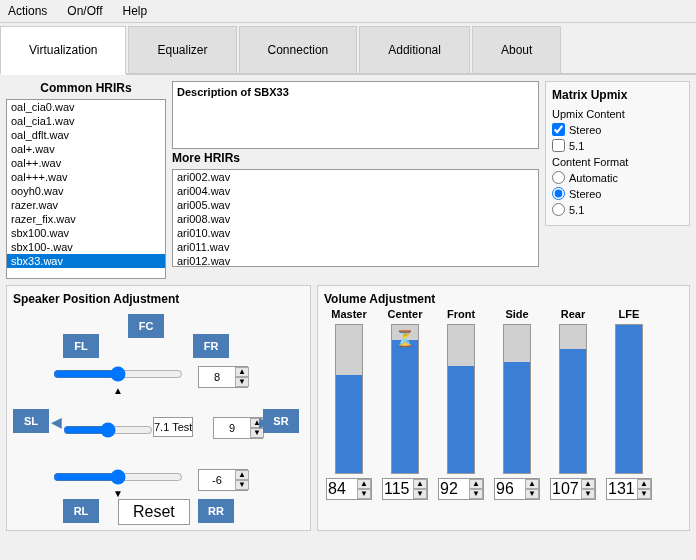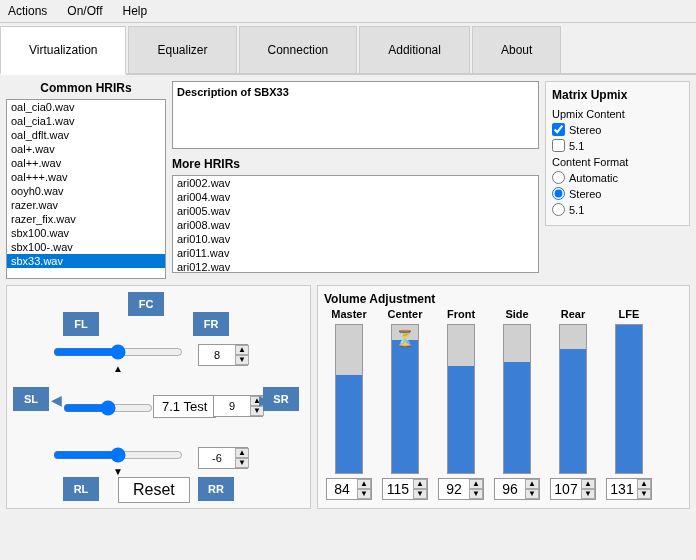--- a/index.html
+++ b/index.html
@@ -71,21 +71,21 @@
       white-space: nowrap;
     }
     .listbox-item.selected {
       background: #0078d7;
       color: white;
     }
     .middle-panel {
       flex: 1;
       display: flex;
       flex-direction: column;
-      gap: 8px;
+      gap: 2px;
     }
     .desc-box {
       border: 1px solid #999;
       background: white;
       padding: 4px;
       font-size: 11px;
       height: 68px;
     }
     .desc-title { font-weight: bold; margin-bottom: 4px; }
     .more-hrirs {
@@ -169,23 +169,23 @@
       align-items: center;
       justify-content: center;
       cursor: pointer;
       background: #e8e8e8;
       border: 1px solid #aaa;
       line-height: 1;
     }
     .test-btn {
       background: white;
       border: 1px solid #999;
-      padding: 3px 8px;
-      cursor: pointer;
-      font-size: 13px;
+      padding: 3px 0;
+      cursor: pointer;
+      font-size: 11px;
     }
     .reset-btn {
       background: white;
       border: 1px solid #999;
       padding: 3px 14px;
       cursor: pointer;
       font-size: 16px;
     }
     .volume-panel {
       flex: 1;
@@ -237,22 +237,21 @@
     .vol-spinbox {
       display: flex;
       align-items: center;
       border: 1px solid #999;
       background: white;
       width: 46px;
     }
     .vol-spinbox input {
       width: 30px;
       border: none;
-      text-align: center;
-      font-size: 14px;
+      font-size: 16px;
       outline: none;
       padding: 1px;
     }
   </style>
 </head>
 <body>
 
 <div class="menu-bar">
   <span class="menu-item">Actions</span>
   <span class="menu-item">On/Off</span>
@@ -333,20 +332,21 @@
         <input type="radio" name="fmt" style="">
         <span>5.1</span>
       </div>
     </div>
   </div>
 </div>
 
 <div class="bottom-area">
 
   <div class="speaker-panel">
+    <div class="speaker-panel-title">Speaker Position Adjustment</div>
     <div class="speaker-grid">
 
       <button class="speaker-btn" style="left:50px;top:20px;">FL</button>
 
       <button class="speaker-btn" style="left:115px;top:0px;background:#4a7db5;">FC</button>
 
       <button class="speaker-btn" style="left:180px;top:20px;">FR</button>
 
       <div style="position:absolute;top:52px;left:40px;">
         <input type="range" style="width: 130px;" value="50">

